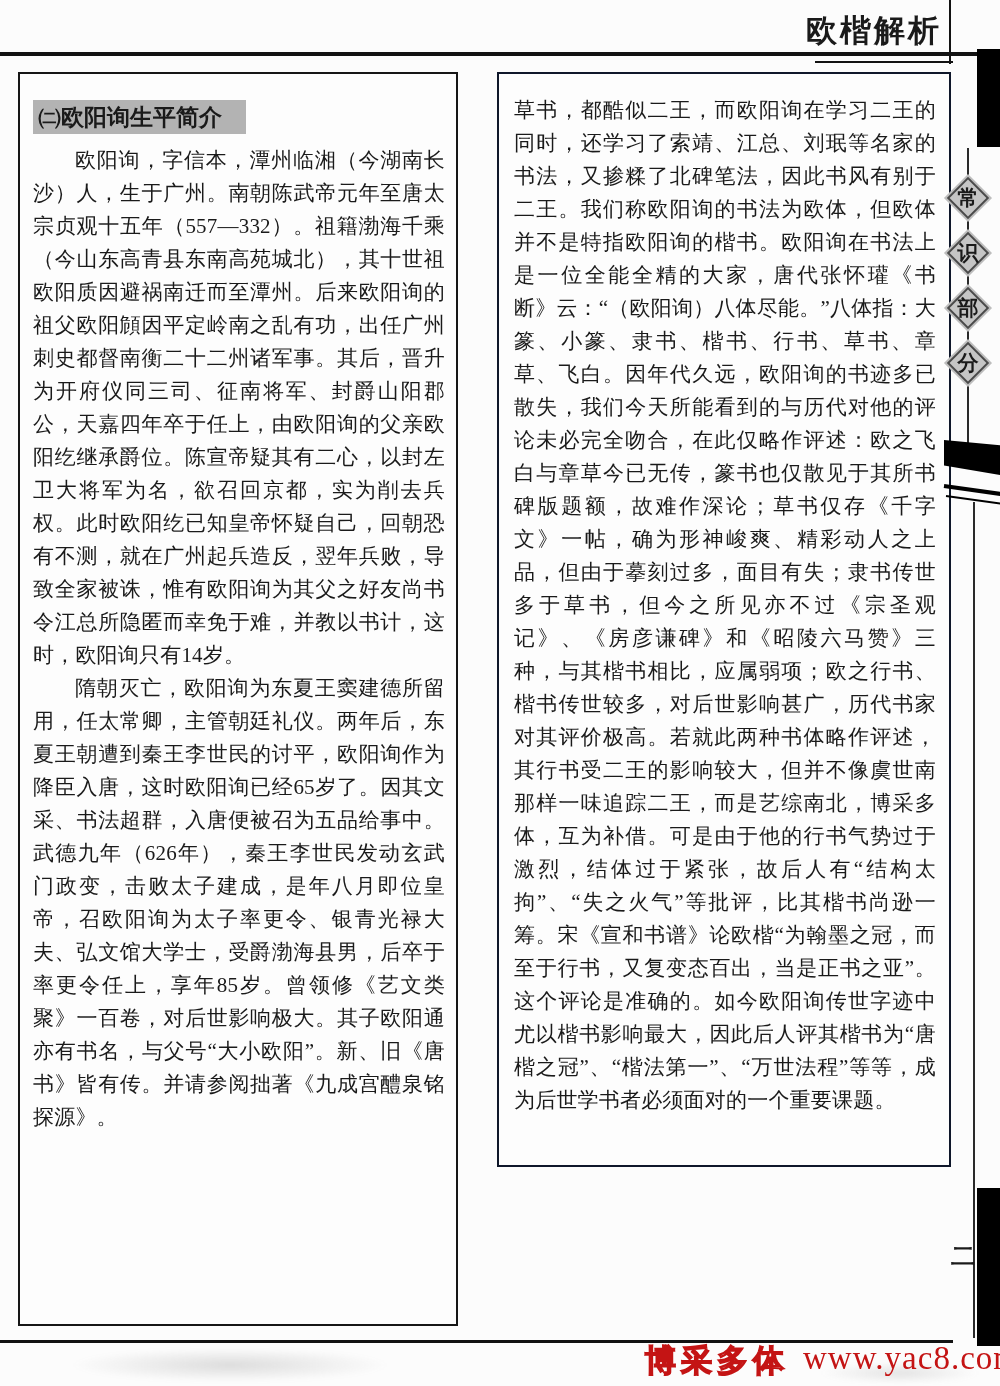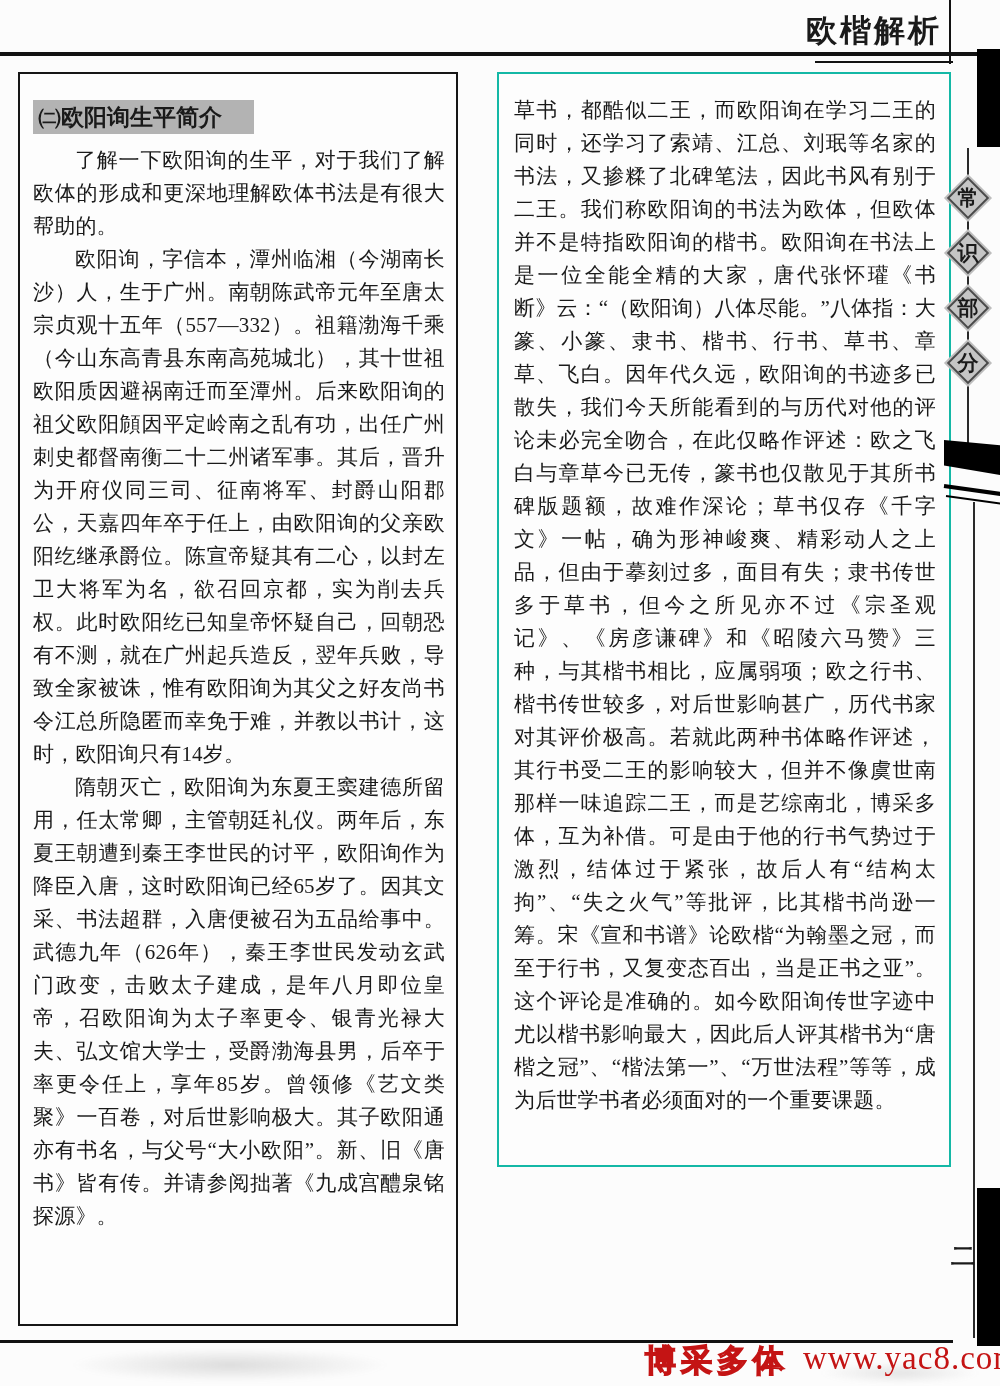--- a/index.html
+++ b/index.html
@@ -19,29 +19,29 @@
   .header-vline { position:absolute; top:0; left:949px; width:2px; height:64px; background:#121212; }
 
   
   .left-box {
     position:absolute; left:18px; top:72px; width:440px; height:1254px;
     border:2px solid #161616; background:#fdfdfd; box-sizing:border-box;
   }
   .left-inner { padding:26px 11px 0 13px; }
   .right-box {
     position:absolute; left:497px; top:72px; width:454px; height:1095px;
-    border:2px solid #14b8a6; background:#fdfdfd; box-sizing:border-box;
+    border:2px solid #0f172a; background:#fdfdfd; box-sizing:border-box;
   }
   .right-inner { padding:20px 13px 0 15px; }
 
   .section-heading {
     display:inline-block; background:#b3b3b3;
     font-family:"Liberation Sans", sans-serif;
     font-weight:bold; font-size:23px; line-height:30px;
-    padding:2px 32px 2px 5px; margin:0 0 10px 0;
+    padding:2px 24px 2px 5px; margin:0 0 10px 0;
   }
   p.body-par {
     margin:0; font-size:21px; line-height:33px;
     text-align:justify; text-indent:2em;
     letter-spacing:0.2px;
   }
   .right-inner p.body-par { text-indent:0; }
 
   
   .tab-rail { position:absolute; left:967px; top:148px; width:2px; height:300px; background:#2a2a2a; }
@@ -110,21 +110,20 @@
 <div class="page">
 
   <div class="header-title">欧楷解析</div>
   <div class="rule-top"></div>
   <div class="rule-top-2"></div>
   <div class="header-vline"></div>
 
   <div class="left-box">
     <div class="left-inner">
       <div class="section-heading">㈡欧阳询生平简介</div>
-      <p class="body-par">了解一下欧阳询的生平，对于我们了解欧体的形成和更深地理解欧体书法是有很大帮助的。</p>
       <p class="body-par">欧阳询，字信本，潭州临湘（今湖南长沙）人，生于广州。南朝陈武帝元年至唐太宗贞观十五年（557—332）。祖籍渤海千乘（今山东高青县东南高苑城北），其十世祖欧阳质因避祸南迁而至潭州。后来欧阳询的祖父欧阳頠因平定岭南之乱有功，出任广州刺史都督南衡二十二州诸军事。其后，晋升为开府仪同三司、征南将军、封爵山阳郡公，天嘉四年卒于任上，由欧阳询的父亲欧阳纥继承爵位。陈宣帝疑其有二心，以封左卫大将军为名，欲召回京都，实为削去兵权。此时欧阳纥已知皇帝怀疑自己，回朝恐有不测，就在广州起兵造反，翌年兵败，导致全家被诛，惟有欧阳询为其父之好友尚书令江总所隐匿而幸免于难，并教以书计，这时，欧阳询只有14岁。</p>
       <p class="body-par">隋朝灭亡，欧阳询为东夏王窦建德所留用，任太常卿，主管朝廷礼仪。两年后，东夏王朝遭到秦王李世民的讨平，欧阳询作为降臣入唐，这时欧阳询已经65岁了。因其文采、书法超群，入唐便被召为五品给事中。武德九年（626年），秦王李世民发动玄武门政变，击败太子建成，是年八月即位皇帝，召欧阳询为太子率更令、银青光禄大夫、弘文馆大学士，受爵渤海县男，后卒于率更令任上，享年85岁。曾领修《艺文类聚》一百卷，对后世影响极大。其子欧阳通亦有书名，与父号“大小欧阳”。新、旧《唐书》皆有传。并请参阅拙著《九成宫醴泉铭探源》。</p>
     </div>
   </div>
 
   <div class="right-box">
     <div class="right-inner">
       <p class="body-par">草书，都酷似二王，而欧阳询在学习二王的同时，还学习了索靖、江总、刘珉等名家的书法，又掺糅了北碑笔法，因此书风有别于二王。我们称欧阳询的书法为欧体，但欧体并不是特指欧阳询的楷书。欧阳询在书法上是一位全能全精的大家，唐代张怀瓘《书断》云：“（欧阳询）八体尽能。”八体指：大篆、小篆、隶书、楷书、行书、草书、章草、飞白。因年代久远，欧阳询的书迹多已散失，我们今天所能看到的与历代对他的评论未必完全吻合，在此仅略作评述：欧之飞白与章草今已无传，篆书也仅散见于其所书碑版题额，故难作深论；草书仅存《千字文》一帖，确为形神峻爽、精彩动人之上品，但由于摹刻过多，面目有失；隶书传世多于草书，但今之所见亦不过《宗圣观记》、《房彦谦碑》和《昭陵六马赞》三种，与其楷书相比，应属弱项；欧之行书、楷书传世较多，对后世影响甚广，历代书家对其评价极高。若就此两种书体略作评述，其行书受二王的影响较大，但并不像虞世南那样一味追踪二王，而是艺综南北，博采多体，互为补借。可是由于他的行书气势过于激烈，结体过于紧张，故后人有“结构太拘”、“失之火气”等批评，比其楷书尚逊一筹。宋《宣和书谱》论欧楷“为翰墨之冠，而至于行书，又复变态百出，当是正书之亚”。这个评论是准确的。如今欧阳询传世字迹中尤以楷书影响最大，因此后人评其楷书为“唐楷之冠”、“楷法第一”、“万世法程”等等，成为后世学书者必须面对的一个重要课题。</p>
     </div>
   </div>

